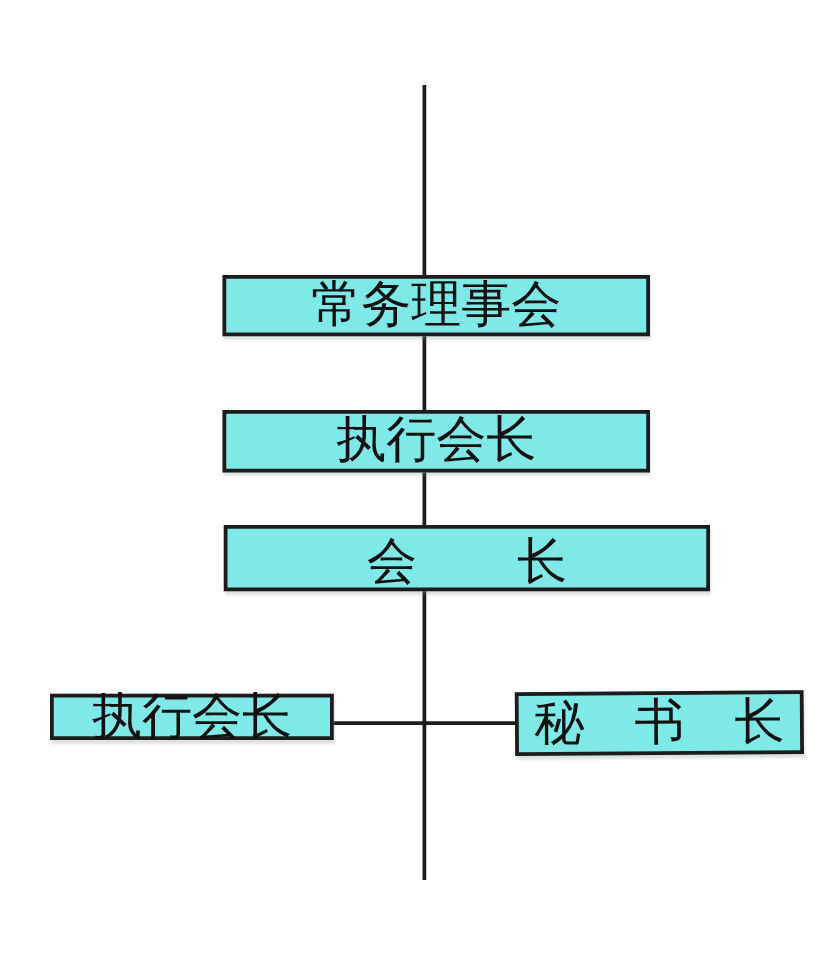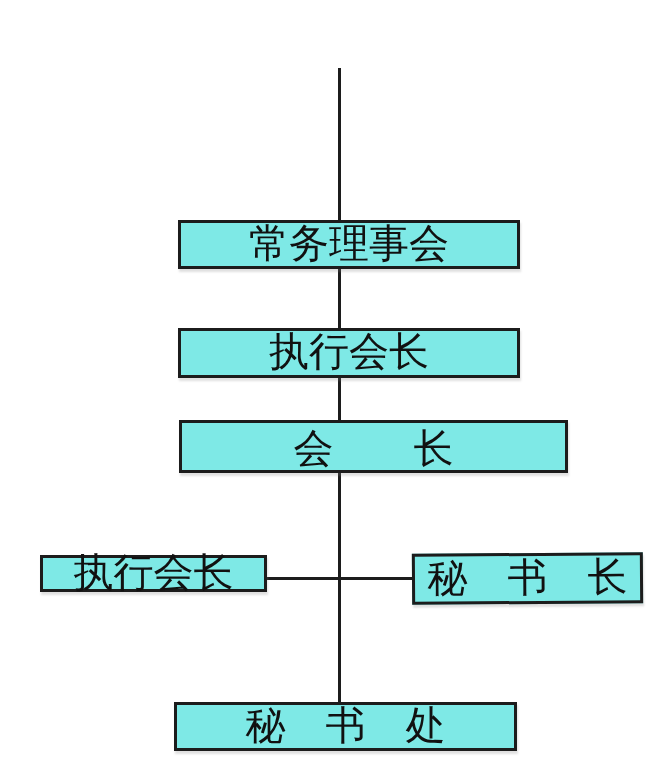--- a/index.html
+++ b/index.html
@@ -73,17 +73,14 @@
   </div>
 
   <div class="node node-executive-president">
     <span class="node-label">执行会长</span>
   </div>
 
   <div class="node node-secretary-general">
     <span class="node-label">秘　书　长</span>
   </div>
 
-  <div class="node node-secretariat">
-    <span class="node-label">秘　书　处</span>
-  </div>
 
 </div>
 
 </body></html>

